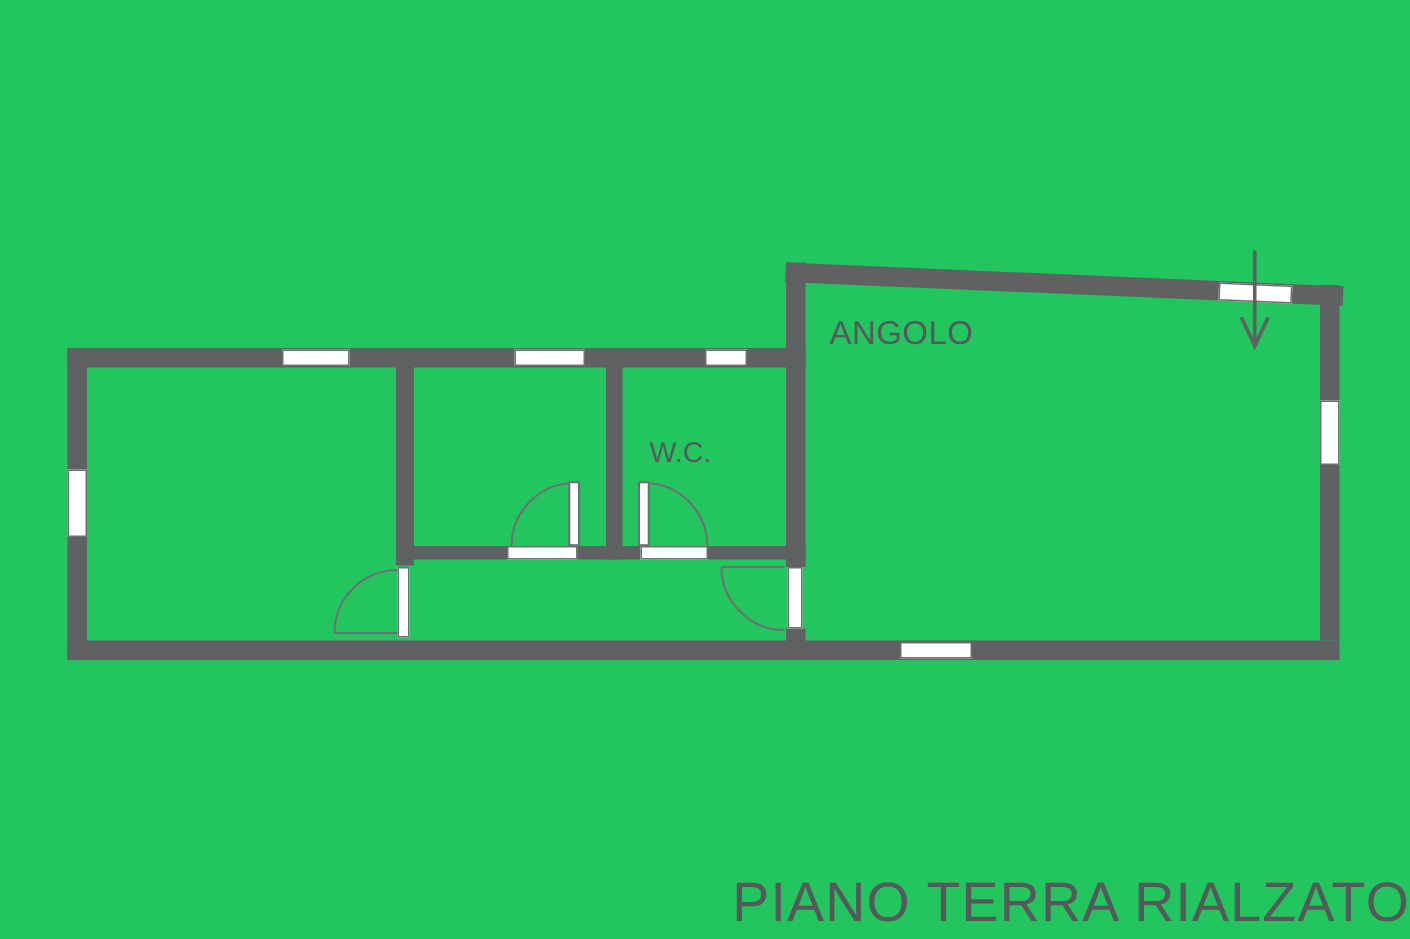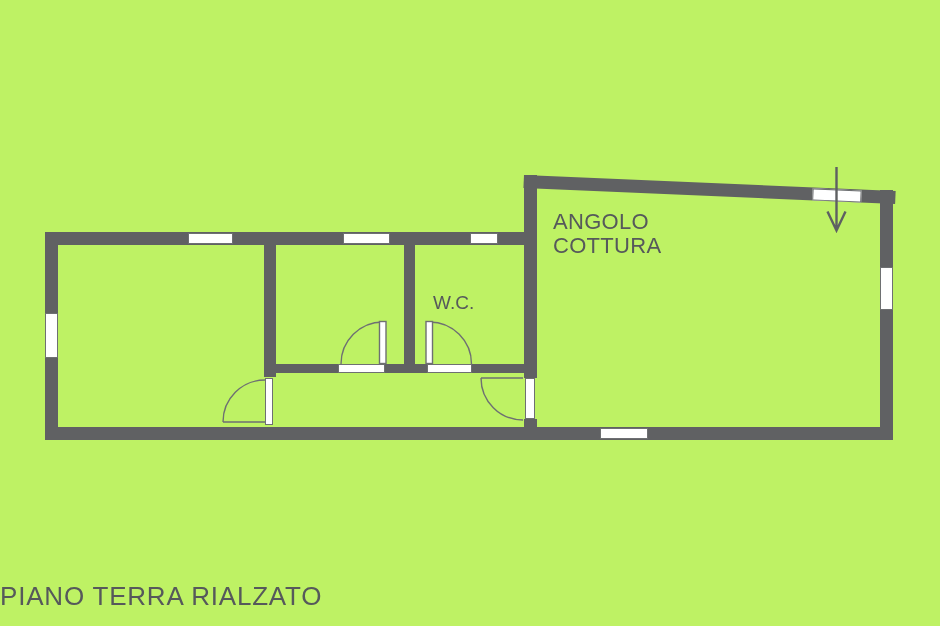--- a/index.html
+++ b/index.html
@@ -4,21 +4,21 @@
 <style>
   :root{
     --wall:#606163;
     --line:#6e7072;
     --text:#56595b;
   }
   html,body{margin:0;padding:0;background:#ffffff;}
   .stage{
     position:relative;
     width:940px;height:626px;
-    background:#bef264;
+    background:#22c55e;
     overflow:hidden;
     font-family:"Liberation Sans","DejaVu Sans",sans-serif;
   }
   .wall{position:absolute;background:var(--wall);}
   .win{
     position:absolute;
     background:#ffffff;
     border:1.2px solid var(--line);
     box-sizing:border-box;
   }
@@ -46,23 +46,23 @@
   }
   .wc-label{
     position:absolute;
     color:var(--text);
     font-size:19px;
     line-height:19px;
   }
   .title{
     position:absolute;
     left:0;width:940px;
-    text-align:left;
+    text-align:right;
     color:var(--text);
-    font-size:26px;
+    font-size:37px;
     letter-spacing:0.8px;
   }
 </style>
 </head>
 <body>
 
 <div class="stage">
 
   <div class="wall" style="left:45px;top:232px;width:13px;height:208px;">
     <div class="win" style="left:0;top:81px;width:13px;height:45px;"></div>
@@ -108,19 +108,19 @@
       <rect x="379.5" y="321.5" width="6.5" height="42" fill="#ffffff"></rect>
       <path d="M429.5,322 A42,42 0 0 1 471.5,364"></path>
       <rect x="426" y="321.5" width="6.5" height="42" fill="#ffffff"></rect>
       <path d="M481,378 L523,378 M481,378 A42,42 0 0 0 523,420"></path>
     </g>
     <g fill="none" stroke="#5e6062" stroke-width="2.4">
       <path d="M836.5,167 L836.5,228 M827.5,211.5 L836.5,230.5 L845.5,211.5"></path>
     </g>
   </svg>
 
-  <div class="room-label" style="left:553px;top:210px;"><span>ANGOLO</span><br><span>COTTURA</span></div>
+  <div class="room-label" style="left:553px;top:210px;"><span>ANGOLO</span><br></div>
 
   <div class="wc-label" style="left:433px;top:293px;">W.C.</div>
 
   <div class="title" style="top:581px;">PIANO TERRA RIALZATO</div>
 
 </div>
 
 </body></html>

